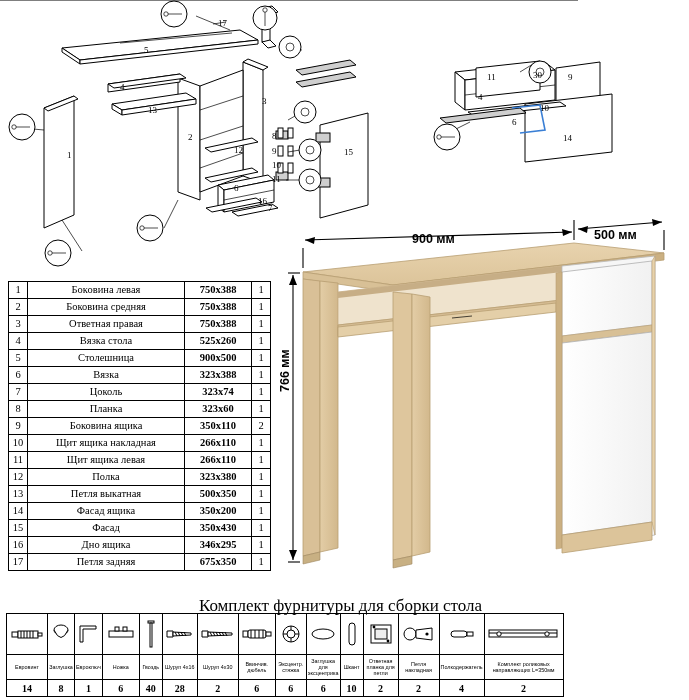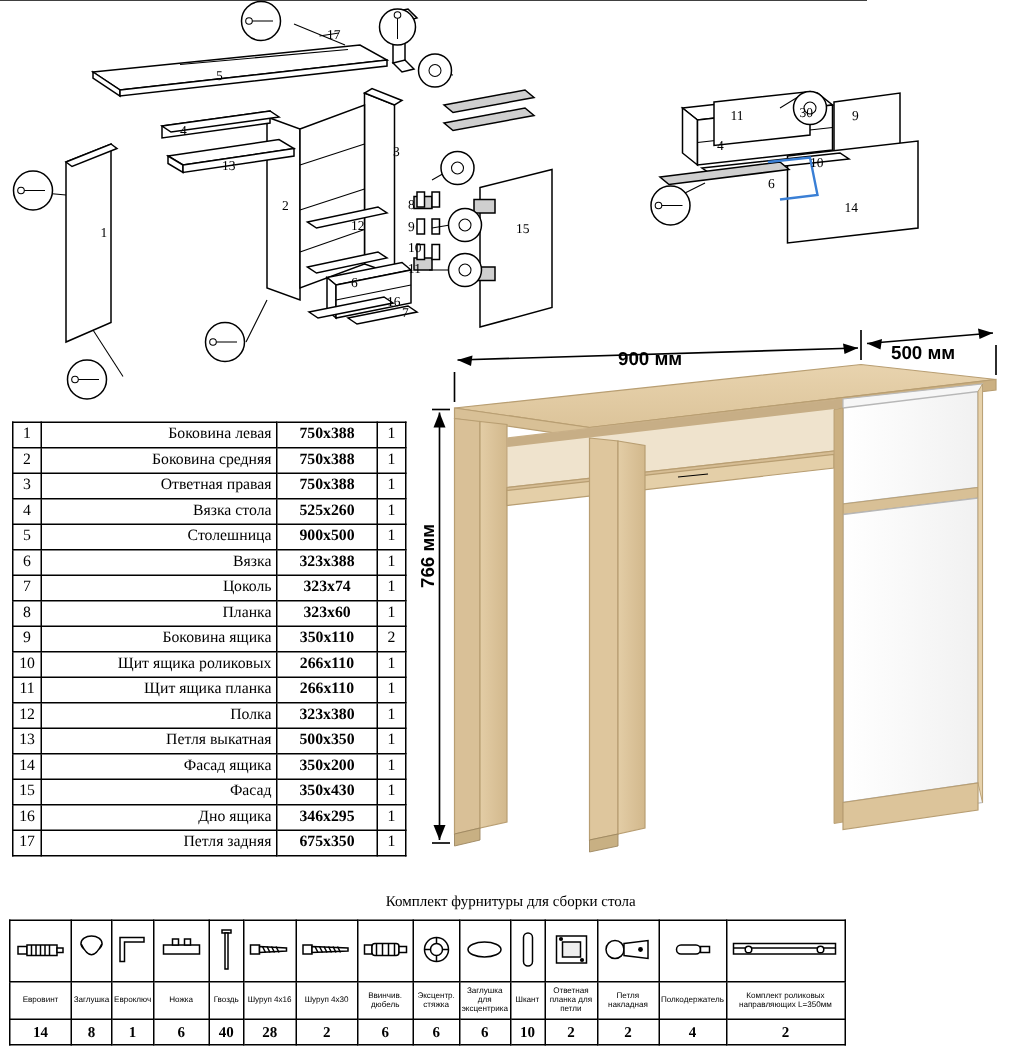--- a/index.html
+++ b/index.html
@@ -34,28 +34,28 @@
     font-family:"Liberation Serif", serif;
   }
   .parts-table td{
     border:1px solid #000;
     padding:1px 3px;
     height:14px;
     line-height:12px;
     white-space:nowrap;
   }
   .parts-table td.idx{width:12px;text-align:center;}
-  .parts-table td.nm{width:150px;text-align:right;}
+  .parts-table td.nm{width:150px;text-align:center;}
   .parts-table td.dim{width:60px;text-align:center;font-weight:bold;margin-left:16px;}
   .parts-table td.qty{width:12px;text-align:center;}
 
   
   .hw-title{
     position:absolute;left:0;top:596px;width:681px;
-    text-align:center;font-size:10px;
+    text-align:center;font-size:17px;
   }
   .hw-table{
     position:absolute;left:6px;top:613px;
     border-collapse:collapse;
     font-size:5.4px;
     font-family:"Liberation Sans", sans-serif;
     table-layout:fixed;
   }
   .hw-table td{
     border:1px solid #000;
@@ -285,27 +285,27 @@
           <td class="qty">1</td>
         </tr>
         <tr>
           <td class="idx">9</td>
           <td class="nm">Боковина ящика</td>
           <td class="dim">350х110</td>
           <td class="qty">2</td>
         </tr>
         <tr>
           <td class="idx">10</td>
-          <td class="nm">Щит ящика роликовых</td>
+          <td class="nm">Щит ящика накладная</td>
           <td class="dim">266х110</td>
           <td class="qty">1</td>
         </tr>
         <tr>
           <td class="idx">11</td>
-          <td class="nm">Щит ящика планка</td>
+          <td class="nm">Щит ящика левая</td>
           <td class="dim">266х110</td>
           <td class="qty">1</td>
         </tr>
         <tr>
           <td class="idx">12</td>
           <td class="nm">Полка</td>
           <td class="dim">323х380</td>
           <td class="qty">1</td>
         </tr>
         <tr>

